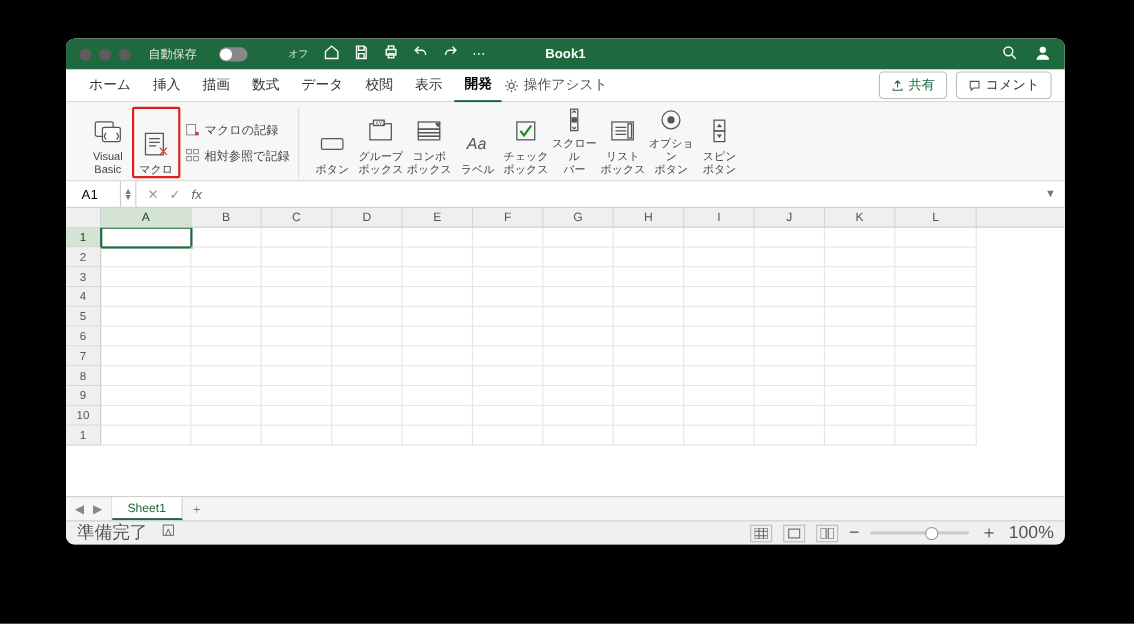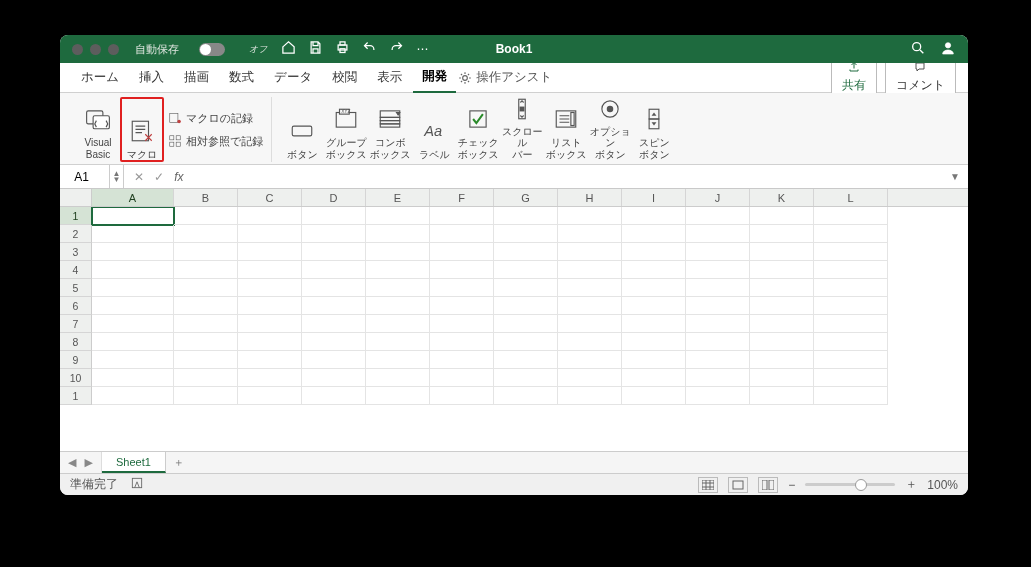--- a/index.html
+++ b/index.html
@@ -5,33 +5,33 @@
   * { box-sizing: border-box; margin: 0; padding: 0; font-family: "Hiragino Sans", "Meiryo", sans-serif; }
   body { background: #000; width: 1031px; height: 567px; position: relative; }
   .window { position: absolute; left: 60px; top: 35px; width: 908px; height: 460px; background: #fff; border-radius: 8px; overflow: hidden; box-shadow: 0 10px 40px rgba(0,0,0,0.5); display: flex; flex-direction: column; }
   
   .titlebar { height: 28px; background: #1e6a3e; display: flex; align-items: center; color: #fff; font-size: 12px; position: relative; }
   .traffic { display: flex; gap: 7px; padding-left: 12px; }
   .tl { width: 11px; height: 11px; border-radius: 50%; background: #5d5d5d; }
   .autosave { margin-left: 16px; display: flex; align-items: center; gap: 20px; color: #e0e6e0; font-size: 11px;}
   .switch { width: 26px; height: 13px; border-radius: 7px; background: #888; position: relative; }
   .switch::after { content:""; position:absolute; left:1px; top:1px; width:11px; height:11px; background:#fff; border-radius:50%; }
-  .switch-label { font-size: 9px; margin-left:4px;font-style:italic;}
+  .switch-label { font-size: 9px; margin-left:17px;}
   .qat { display: flex; gap: 12px; margin-left: 14px; align-items: center; }
   .qat svg { width: 15px; height: 15px; }
   .title { position: absolute; left: 50%; transform: translateX(-50%); font-weight: 600; }
   .titlebar-right { margin-left: auto; display:flex; gap:14px; padding-right:12px; align-items:center;}
   .titlebar-right svg { width:16px; height:16px;}
   
   .tabs { height: 30px; background: #fff; border-bottom: 1px solid #d0d0d0; display: flex; align-items: center; padding: 0 12px; font-size: 12.5px; gap: 2px; }
   .tab { padding: 0 9px; height: 30px; display:flex; align-items:center; color: #333; cursor: pointer; }
   .tab.active { color: #000000; font-weight: 700; border-bottom: 2px solid #1e6a3e; }
   .tell-me { display:flex; align-items:center; gap:4px; color:#555;}
   .tabs-right { margin-left:auto; display:flex; gap:8px;}
-  .pill-btn { border:1px solid #bbb; border-radius:4px; padding:3px 10px; font-size:12px; display:flex; align-items:center; gap:4px; color:#333; background:#fff;flex-direction:column;}
+  .pill-btn { border:1px solid #bbb; border-radius:4px; padding:3px 10px; font-size:12px; display:flex; align-items:center; gap:4px; color:#333; background:#fff;}
   .pill-btn.green { color:#1e6a3e;}
   
   .ribbon { height: 72px; background: #f7f7f7; border-bottom: 1px solid #d0d0d0; display: flex; align-items: stretch; padding: 4px 8px 2px 8px; }
   .rgroup { display:flex; align-items: stretch; border-right:1px solid #ddd; padding:0 8px; }
   .rgroup:last-child{border-right:none;}
   .big-btn { display:flex; flex-direction:column; align-items:center; justify-content:flex-end; width:44px; font-size:10px; color:#444; text-align:center; line-height:1.15; padding-bottom:2px; cursor: pointer;}
   .big-btn .ic { width:28px; height:28px; margin: 4px 0 4px 0; display:flex; align-items:center; justify-content:center;}
   .big-btn svg { width:26px; height:26px; stroke:#555; fill:none; stroke-width:1.4;}
   .big-btn.highlighted { border: 2px solid #e02020; padding-bottom:0; border-radius:2px; }
   .side-list { display:flex; flex-direction:column; justify-content:center; gap:8px; padding-left:4px; font-size:11px; color:#444;}
@@ -57,21 +57,21 @@
   .row-h { width:32px; border-right:1px solid #ccc; border-bottom:1px solid #d5d5d5; background:#eef0ee; display:flex; align-items:center; justify-content:center; font-size:10.5px; color:#555;}
   .row-h.active { background:#d5e3d5; color:#204020;}
   .cell { border-right:1px solid #e4e4e4; border-bottom:1px solid #e4e4e4; font-size:11px;}
   .cell.selected { outline:2px solid #1e6a3e; outline-offset:-1px; background:#fff;}
   
   .sheetbar { height:22px; border-top:1px solid #ccc; display:flex; align-items:stretch; font-size:11px; background:#f5f5f5;}
   .sheetnav{display:flex; align-items:center; padding:0 8px; gap:8px; color:#888; border-right:1px solid #ddd;}
   .sheettab { padding:0 14px; background:#fff; border-right:1px solid #ccc; display:flex; align-items:center; color:#1e6a3e; border-bottom:2px solid #1e6a3e;}
   .addsheet{ width:26px; display:flex; align-items:center; justify-content:center; color:#777;}
   
-  .status { height:22px; background:#f0f0f0; border-top:1px solid #ccc; display:flex; align-items:center; font-size:12px; padding:0 10px; color:#555;}
+  .status { height:22px; background:#f0f0f0; border-top:1px solid #ccc; display:flex; align-items:center; font-size:16px; padding:0 10px; color:#555;}
   .status .right { margin-left:auto; display:flex; align-items:center; gap:10px;}
   .viewbtn { width:20px; height:16px; border:1px solid #bbb; display:flex; align-items:center; justify-content:center; font-size:10px;}
   .slider { width:90px; height:3px; background:#ccc; position:relative; border-radius:2px;}
   .slider::after{content:"";position:absolute;right:28px;top:-4px;width:10px;height:10px;background:#fff;border:1px solid #999;border-radius:50%;}
 </style>
 </head>
 <body>
 
 <div class="window">
 

